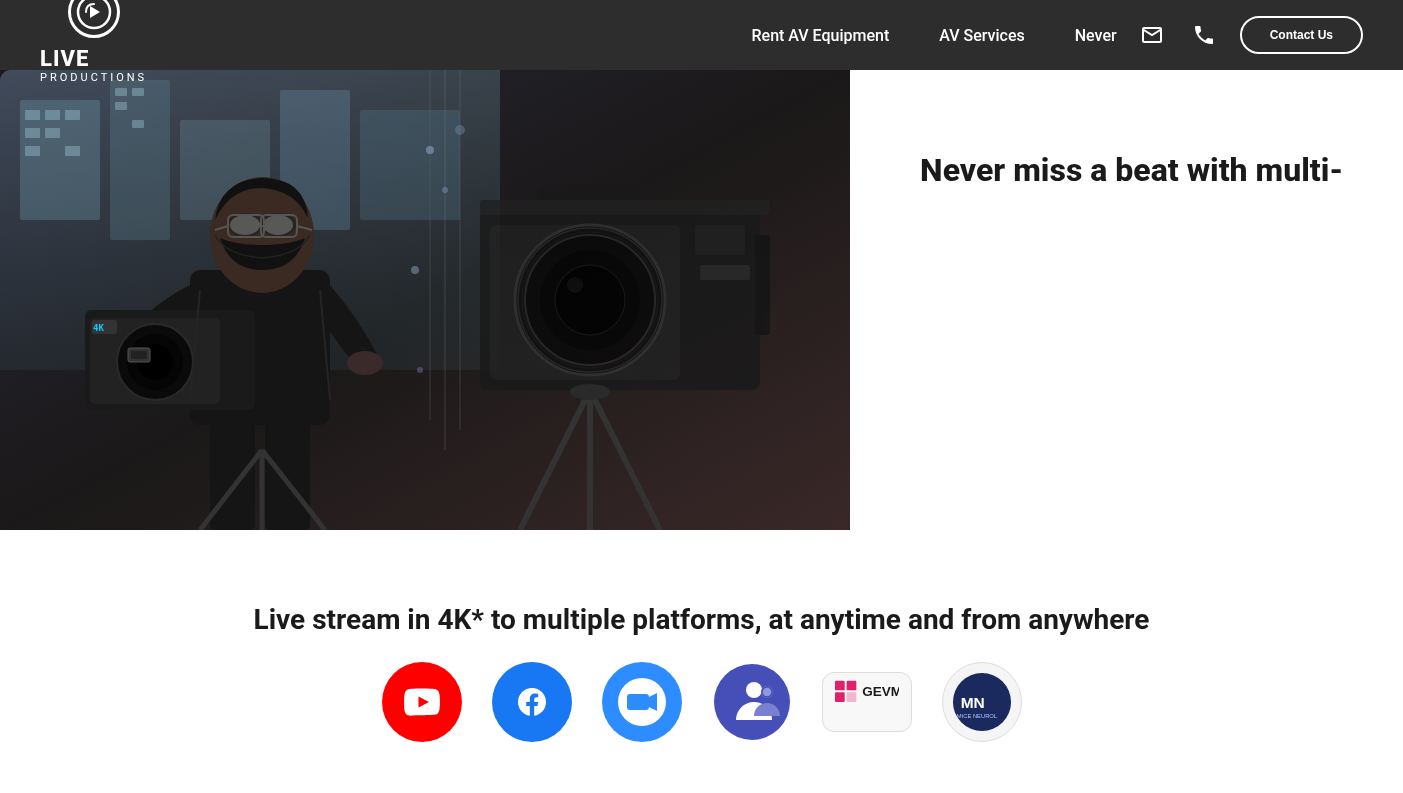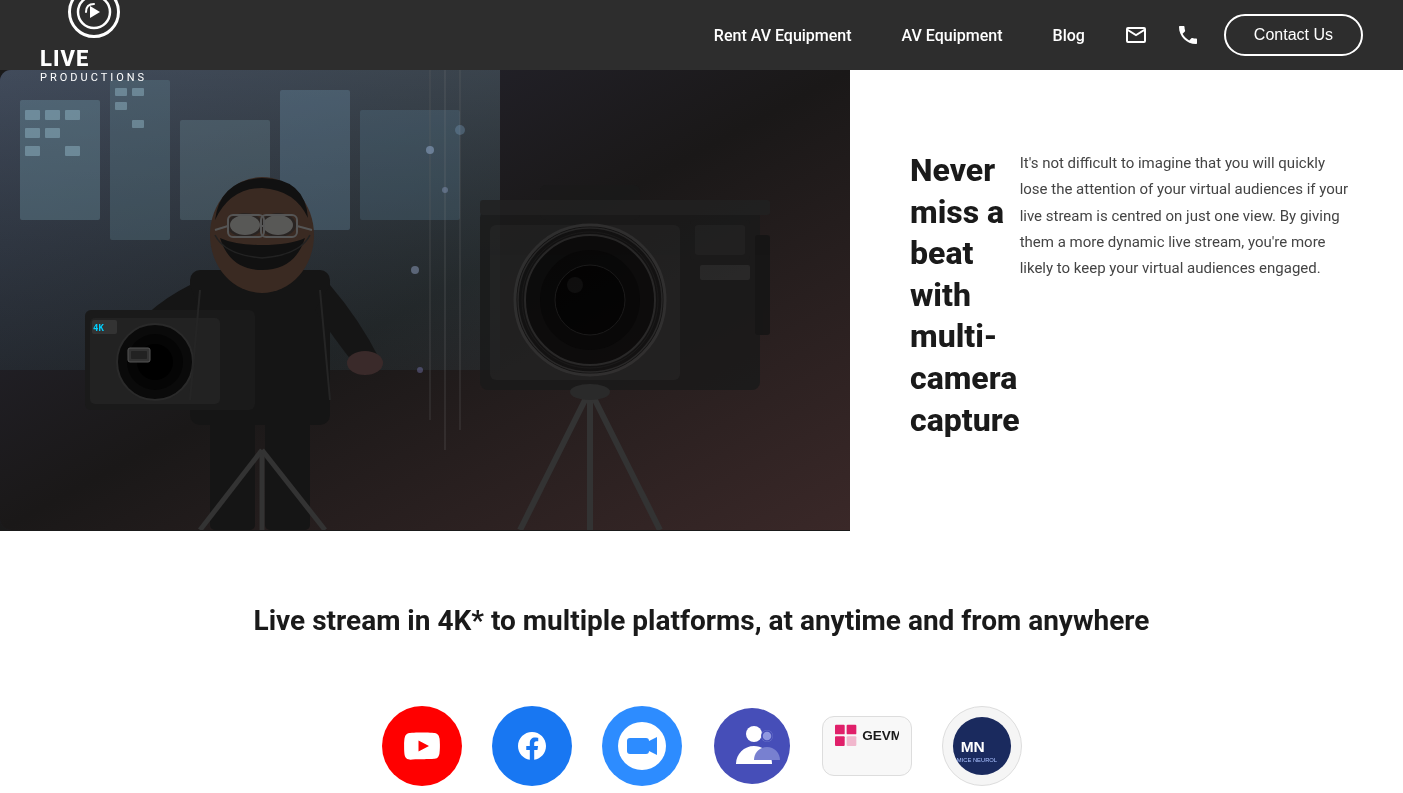--- a/index.html
+++ b/index.html
@@ -35,21 +35,21 @@
     }
     .logo-circle svg {
       width: 36px;
       height: 36px;
     }
     .nav-links {
       display: flex;
       align-items: center;
       gap: 50px;
       list-style: none;
-      margin-right: 30px;
+      margin-right: 14px;
     }
     .nav-links a {
       color: #fff;
       text-decoration: none;
       font-size: 16px;
       font-weight: 500;
     }
     .nav-icons {
       display: flex;
       align-items: center;
@@ -67,22 +67,22 @@
       align-items: center;
       justify-content: center;
       color: #fff;
     }
     .contact-btn {
       border: 2px solid #fff;
       border-radius: 25px;
       padding: 10px 28px;
       background: transparent;
       color: #fff;
-      font-size: 16px;
-      font-weight: 400;
+      font-size: 12px;
+      font-weight: 700;
       cursor: pointer;
     }
 
     
     .main-section {
       display: flex;
       width: 100%;
       background: #fff;
     }
 
@@ -119,21 +119,21 @@
     
     .streaming-section {
       background: #fff;
       padding: 70px 40px 60px;
       text-align: center;
     }
     .streaming-section h3 {
       font-size: 28px;
       font-weight: 700;
       color: #1a1a1a;
-      margin-bottom: 66px;
+      margin-bottom: 23px;
       line-height: 1.4;
     }
     .platform-icons {
       display: flex;
       justify-content: center;
       align-items: center;
       gap: 30px;
     }
     .platform-icon {
       width: 80px;
@@ -177,24 +177,24 @@
       <div style="color:#fff; font-size:22px; font-weight:800; letter-spacing:1px;">LIVE</div>
       <div style="color:#fff; font-size:11px; font-weight:400; letter-spacing:3px;">PRODUCTIONS</div>
     </div>
   </a>
 
   <ul class="nav-links">
     <li>
       <a href="#">Rent AV Equipment</a>
     </li>
     <li>
-      <a href="#">AV Equipment</a>
+      <a href="#">AV Services</a>
     </li>
     <li>
-      <a href="#">Blog</a>
+      <a href="#">Never</a>
     </li>
   </ul>
 
   <div class="nav-icons">
     <button class="nav-icon-btn">
       <svg width="24" height="24" viewBox="0 0 24 24" fill="white">
         <path d="M2 6a2 2 0 012-2h16a2 2 0 012 2v12a2 2 0 01-2 2H4a2 2 0 01-2-2V6zm2 0l8 5 8-5H4zm0 2.236V18h16V8.236l-8 5-8-5z"></path>
       </svg>
     </button>
     <button class="nav-icon-btn">
@@ -345,23 +345,21 @@
         <circle cx="460" cy="60" r="5" fill="#7090b0" opacity="0.4"></circle>
         <circle cx="415" cy="200" r="4" fill="#90a0c0" opacity="0.5"></circle>
         <circle cx="420" cy="300" r="3" fill="#8080c0" opacity="0.4"></circle>
       </svg>
     </div>
   </div>
 
   <div class="text-panel">
     <h2>
       <span>Never miss a beat with multi-</span><br>
-      <span>camera capture</span>
     </h2>
-    <p>It's not difficult to imagine that you will quickly lose the attention of your virtual audiences if your live stream is centred on just one view. By giving them a more dynamic live stream, you're more likely to keep your virtual audiences engaged.</p>
   </div>
 </div>
 
 <div class="streaming-section">
   <h3>Live stream in 4K* to multiple platforms, at anytime and from anywhere</h3>
 
   <div class="platform-icons">
 
     <div class="platform-icon platform-youtube">
       <svg width="42" height="42" viewBox="0 0 42 42" fill="none" xmlns="http://www.w3.org/2000/svg">

